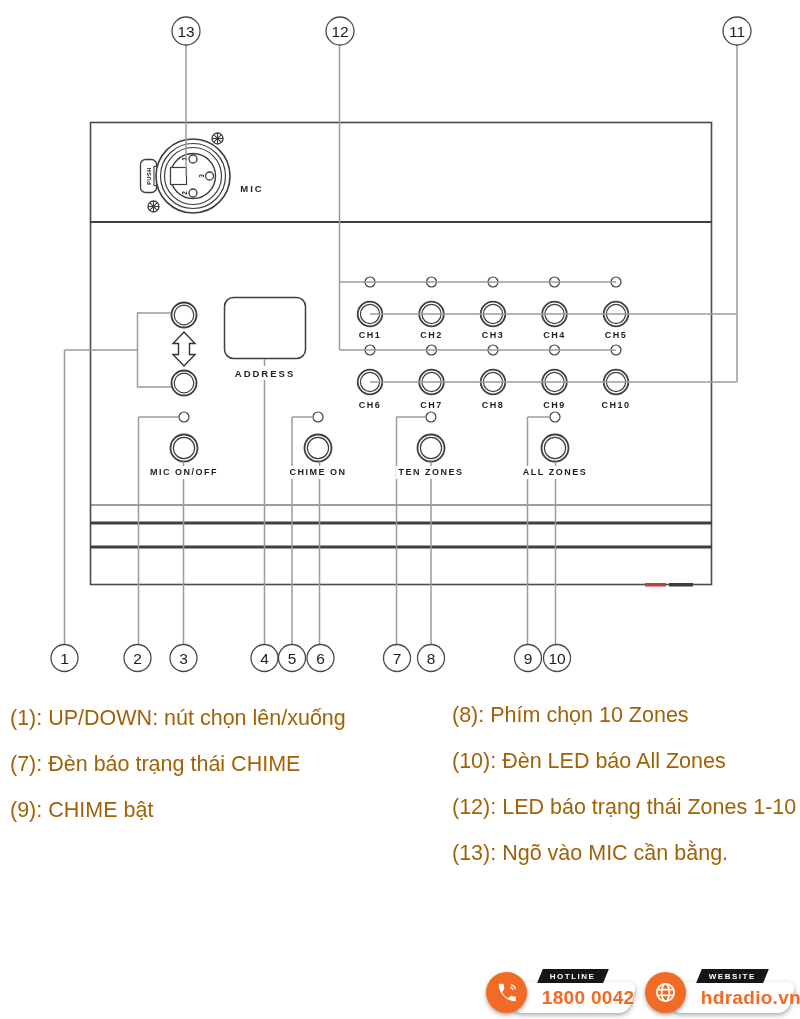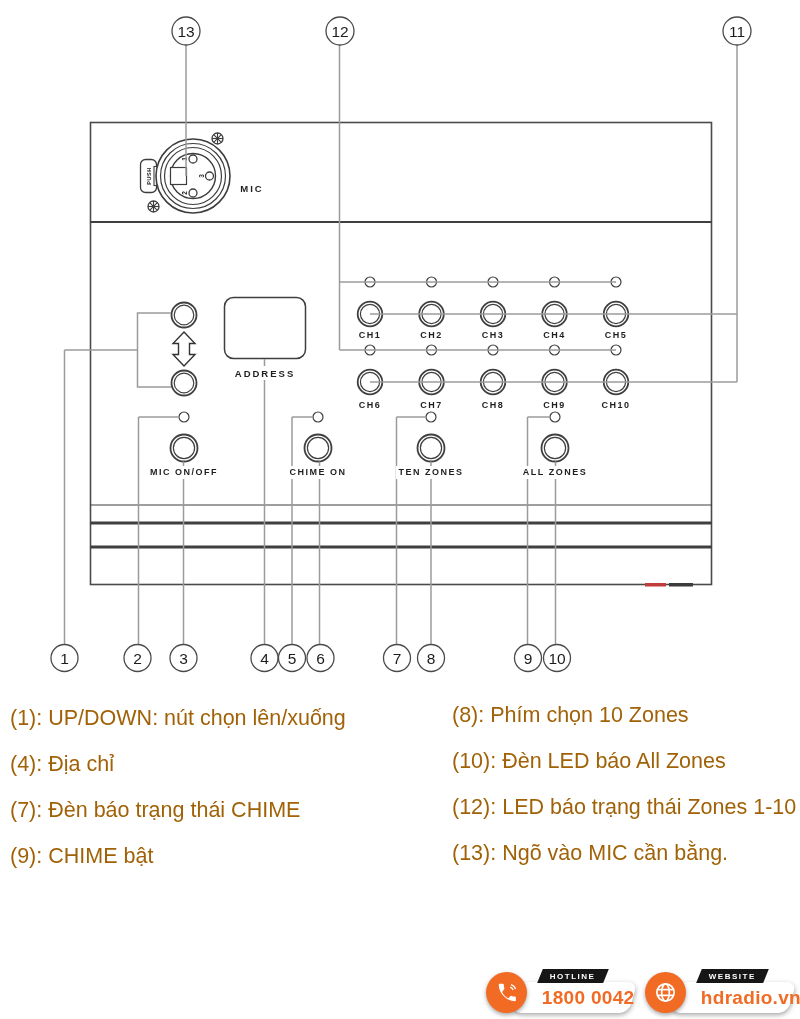--- a/index.html
+++ b/index.html
@@ -224,21 +224,20 @@
     <circle class="ccirc" cx="528" cy="658" r="13.5"></circle>
         <text class="cnum" x="528" y="663.5">9</text>
     <circle class="ccirc" cx="557" cy="658" r="13.5"></circle>
         <text class="cnum" x="557" y="663.5">10</text>
   </g>
 </svg>
 
   
   <div id="legend-left" class="legend-col">
     <div class="row">(1): UP/DOWN: nút chọn lên/xuống</div>
-    <div class="row">(4): Địa chỉ</div>
     <div class="row">(7): Đèn báo trạng thái CHIME</div>
     <div class="row">(9): CHIME bật</div>
   </div>
   <div id="legend-right" class="legend-col">
     <div class="row">(8): Phím chọn 10 Zones</div>
     <div class="row">(10): Đèn LED báo All Zones</div>
     <div class="row">(12): LED báo trạng thái Zones 1-10</div>
     <div class="row">(13): Ngõ vào MIC cần bằng.</div>
   </div>
 

